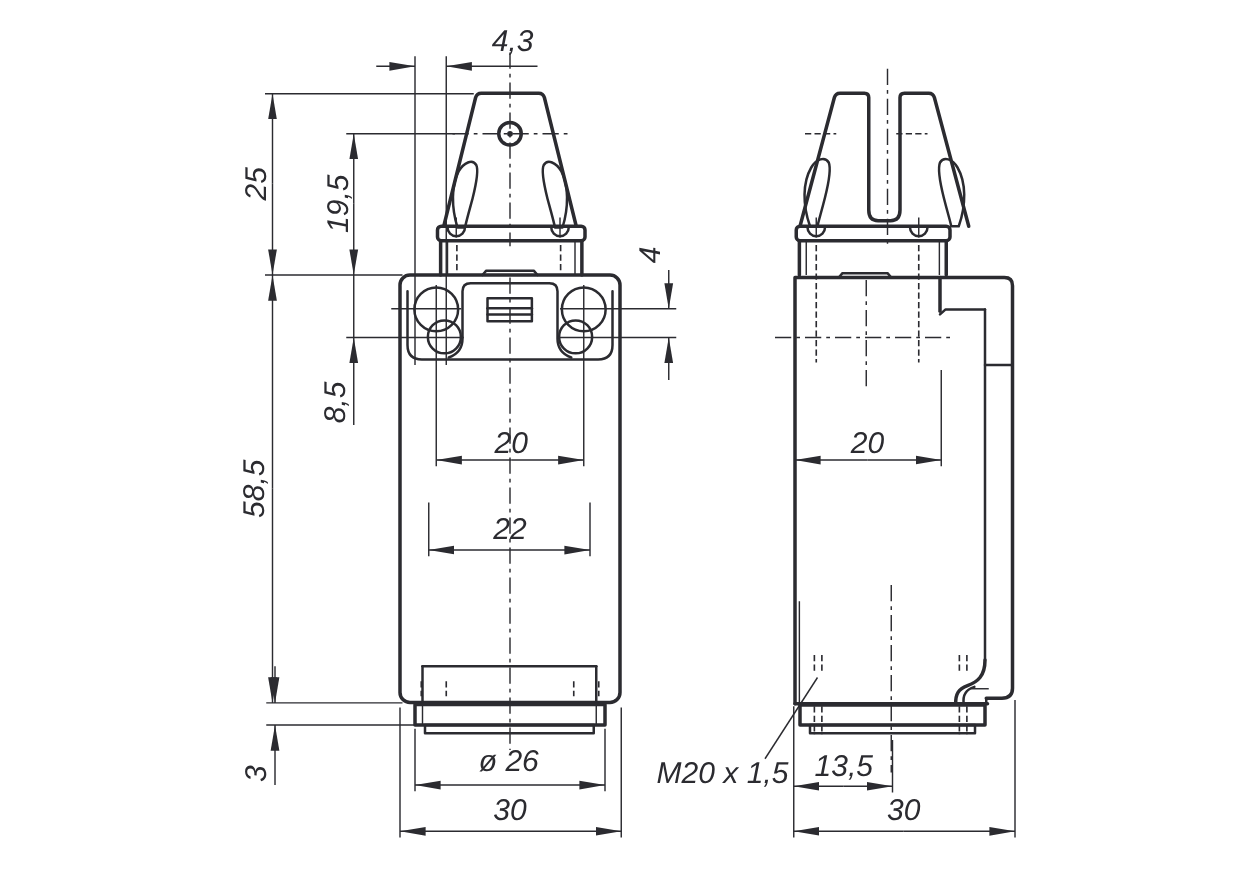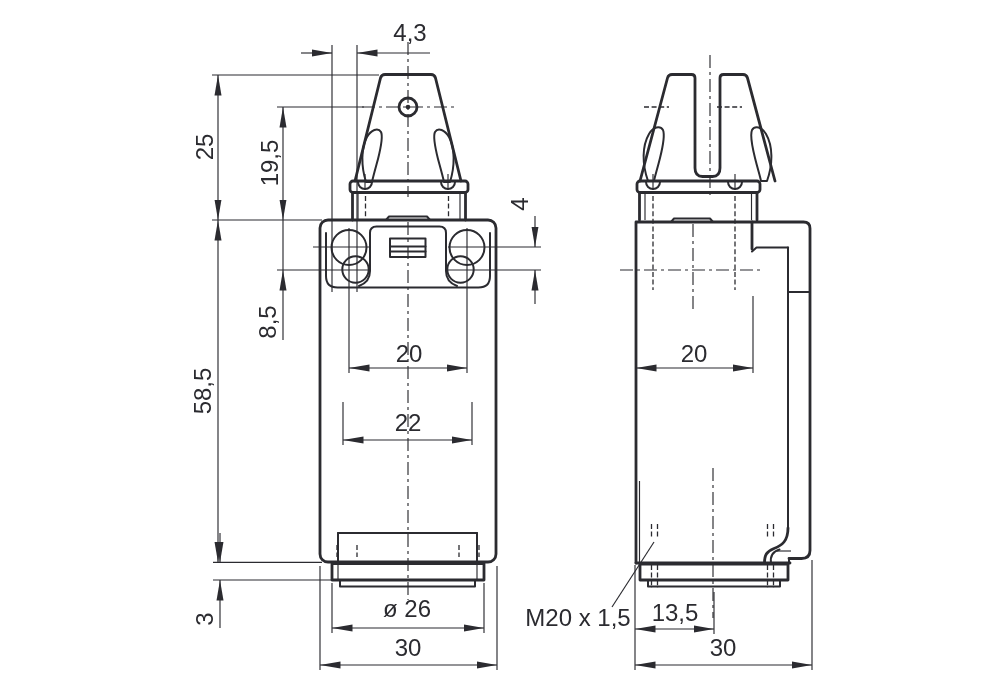--- a/index.html
+++ b/index.html
@@ -1,16 +1,16 @@
 <!DOCTYPE html>
 <html><head>
 <meta charset="utf-8">
 <style>
   html,body{margin:0;padding:0;background:#fff;}
-  .stage{width:852px;height:697px;position:relative;background:#fff;}
+  .stage{width:852px;height:697px;position:relative;background:#fff;font-style:italic;}
   svg{display:block;color:#2b2b30;}
   .bg{fill:#ffffff;stroke:none;}
   
   .o{fill:none;stroke:currentColor;stroke-width:2.8;stroke-linecap:round;stroke-linejoin:round;}
   
   .m{fill:none;stroke:currentColor;stroke-width:2;stroke-linecap:round;stroke-linejoin:round;}
   
   .t{fill:none;stroke:currentColor;stroke-width:1.15;stroke-linecap:butt;}
   
   .cl{fill:none;stroke:currentColor;stroke-width:1.15;stroke-dasharray:13 4 3 4;}

